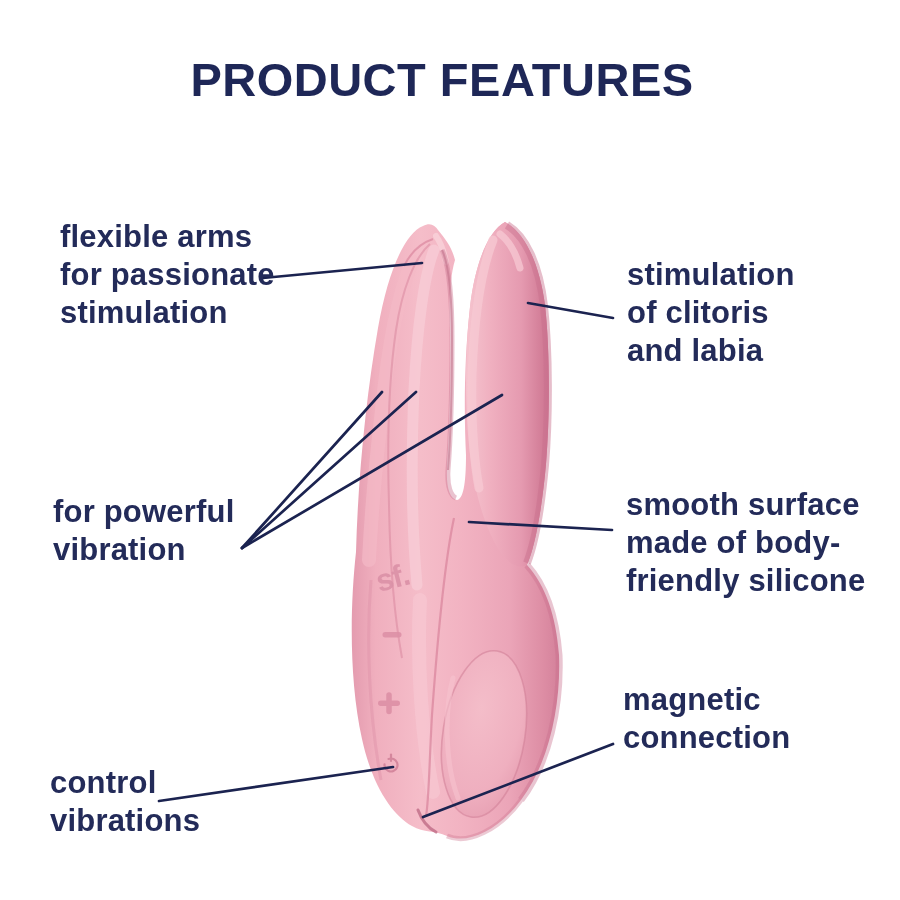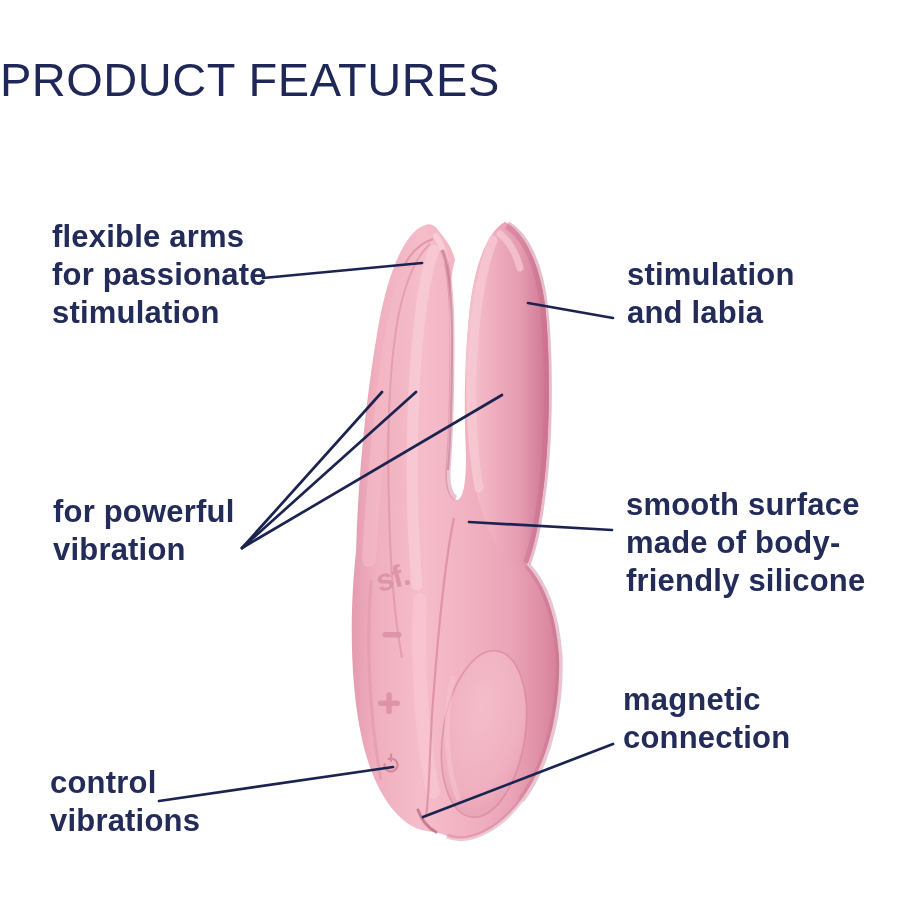--- a/index.html
+++ b/index.html
@@ -1,29 +1,29 @@
 <!DOCTYPE html>
 <html><head>
 <meta charset="utf-8">
 <style>
   html,body{margin:0;padding:0;background:#fff;}
   .canvas{
     position:relative;width:900px;height:900px;background:#ffffff;
     overflow:hidden;font-family:"Liberation Sans",sans-serif;
   }
   .title{
-    position:absolute;left:0;right:16px;top:52px;text-align:left;
-    font-size:47px;font-weight:400;letter-spacing:.5px;color:#1e2757;
+    position:absolute;left:0;right:16px;top:52px;text-align:center;
+    font-size:47px;font-weight:700;letter-spacing:.5px;color:#1e2757;
   }
   .callout{
     position:absolute;font-size:31px;line-height:38px;font-weight:600;
     color:#232b59;letter-spacing:.2px;white-space:nowrap;
   }
   .art{position:absolute;left:0;top:0;width:900px;height:900px;}
-  #c-flexible{left:52px;top:218px;}
+  #c-flexible{left:60px;top:218px;}
   #c-motors{left:53px;top:493px;}
   #c-control{left:50px;top:764px;}
   #c-stimulation{left:627px;top:256px;}
   #c-smooth{left:626px;top:469px;margin-top:17px;}
   #c-magnetic{left:623px;top:681px;}
 </style>
 </head>
 <body>
 
 <div class="canvas">
@@ -146,20 +146,21 @@
     <div>vibration</div>
   </div>
 
   <div class="callout" id="c-control">
     <div>control</div>
     <div>vibrations</div>
   </div>
 
   <div class="callout" id="c-stimulation">
     <div>stimulation</div>
+    <div>of clitoris</div>
     <div>and labia</div>
   </div>
 
   <div class="callout" id="c-smooth">
     <div>smooth surface</div>
     <div>made of body-</div>
     <div>friendly silicone</div>
   </div>
 
   <div class="callout" id="c-magnetic">

